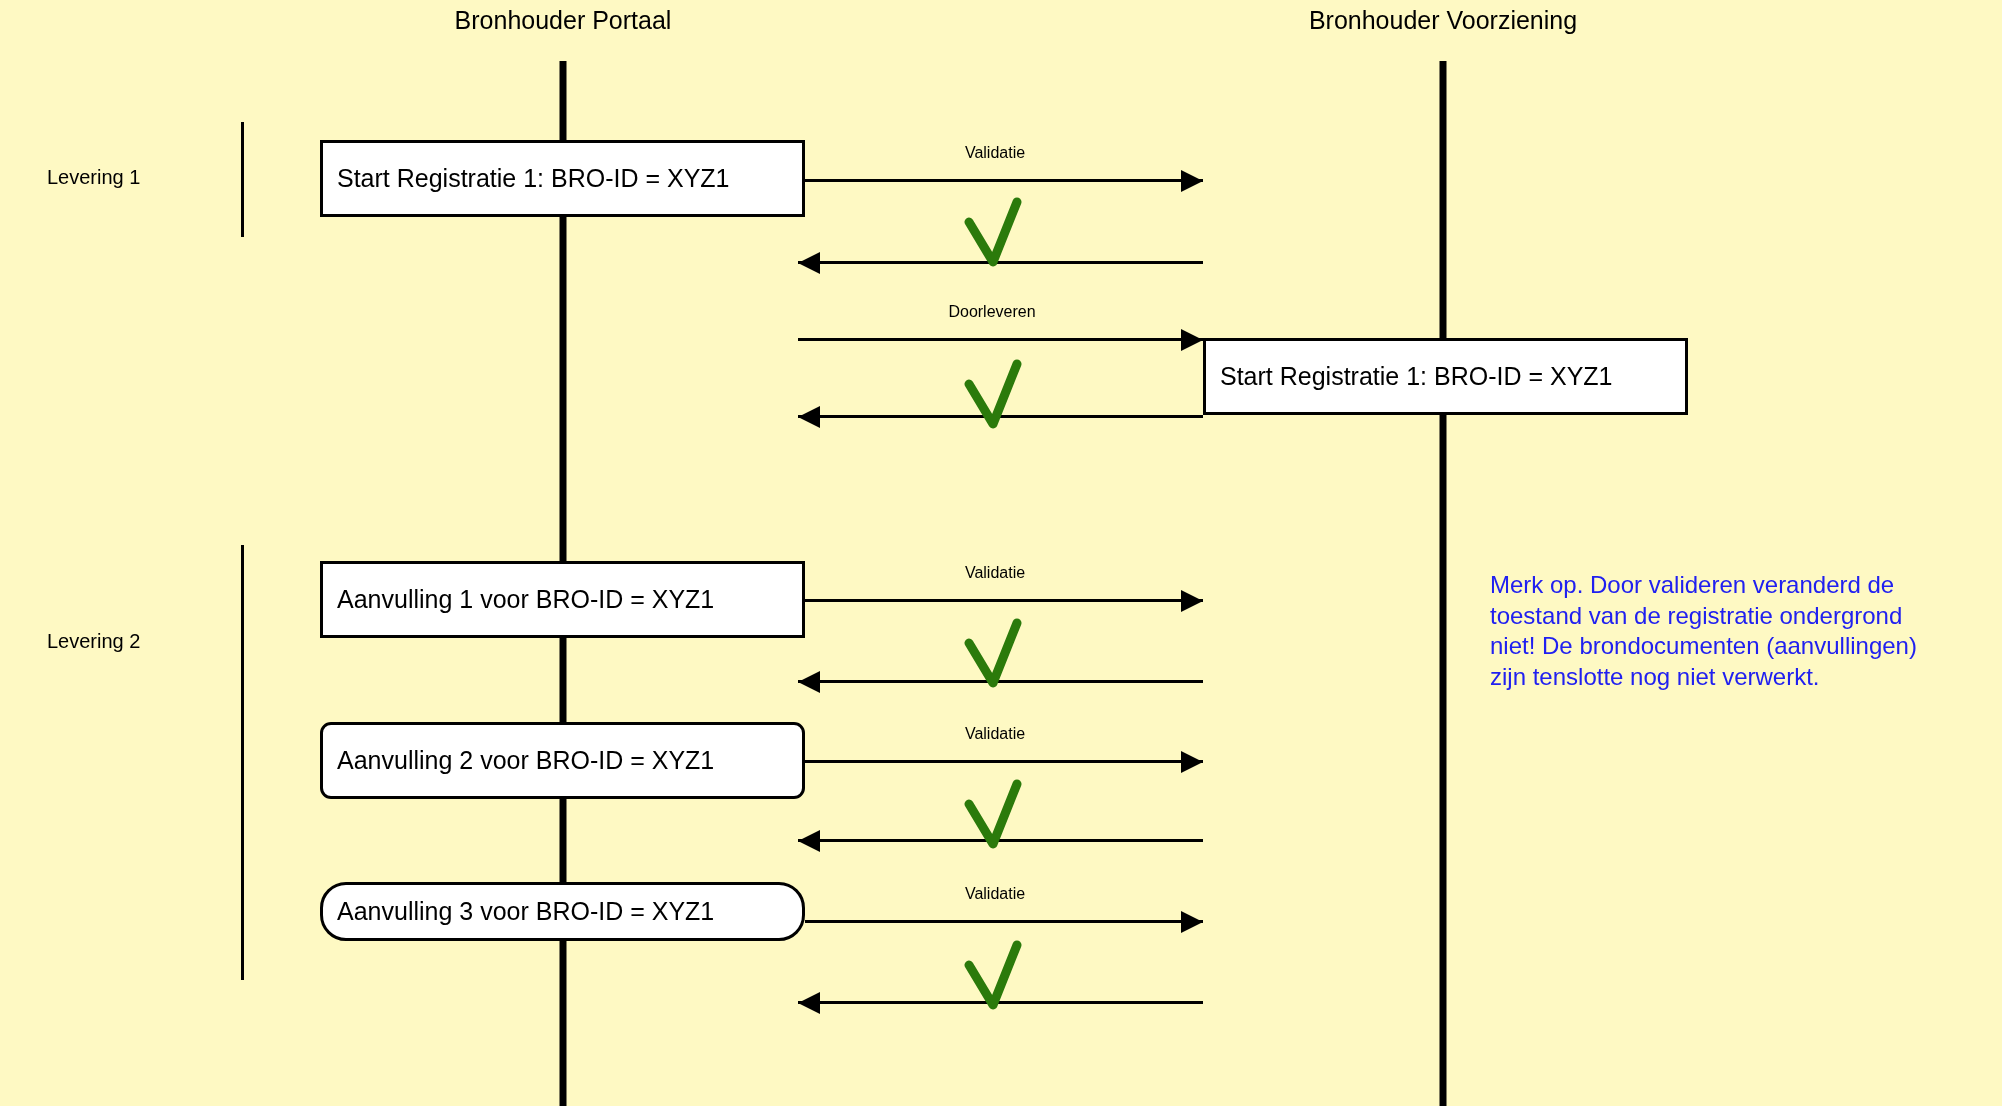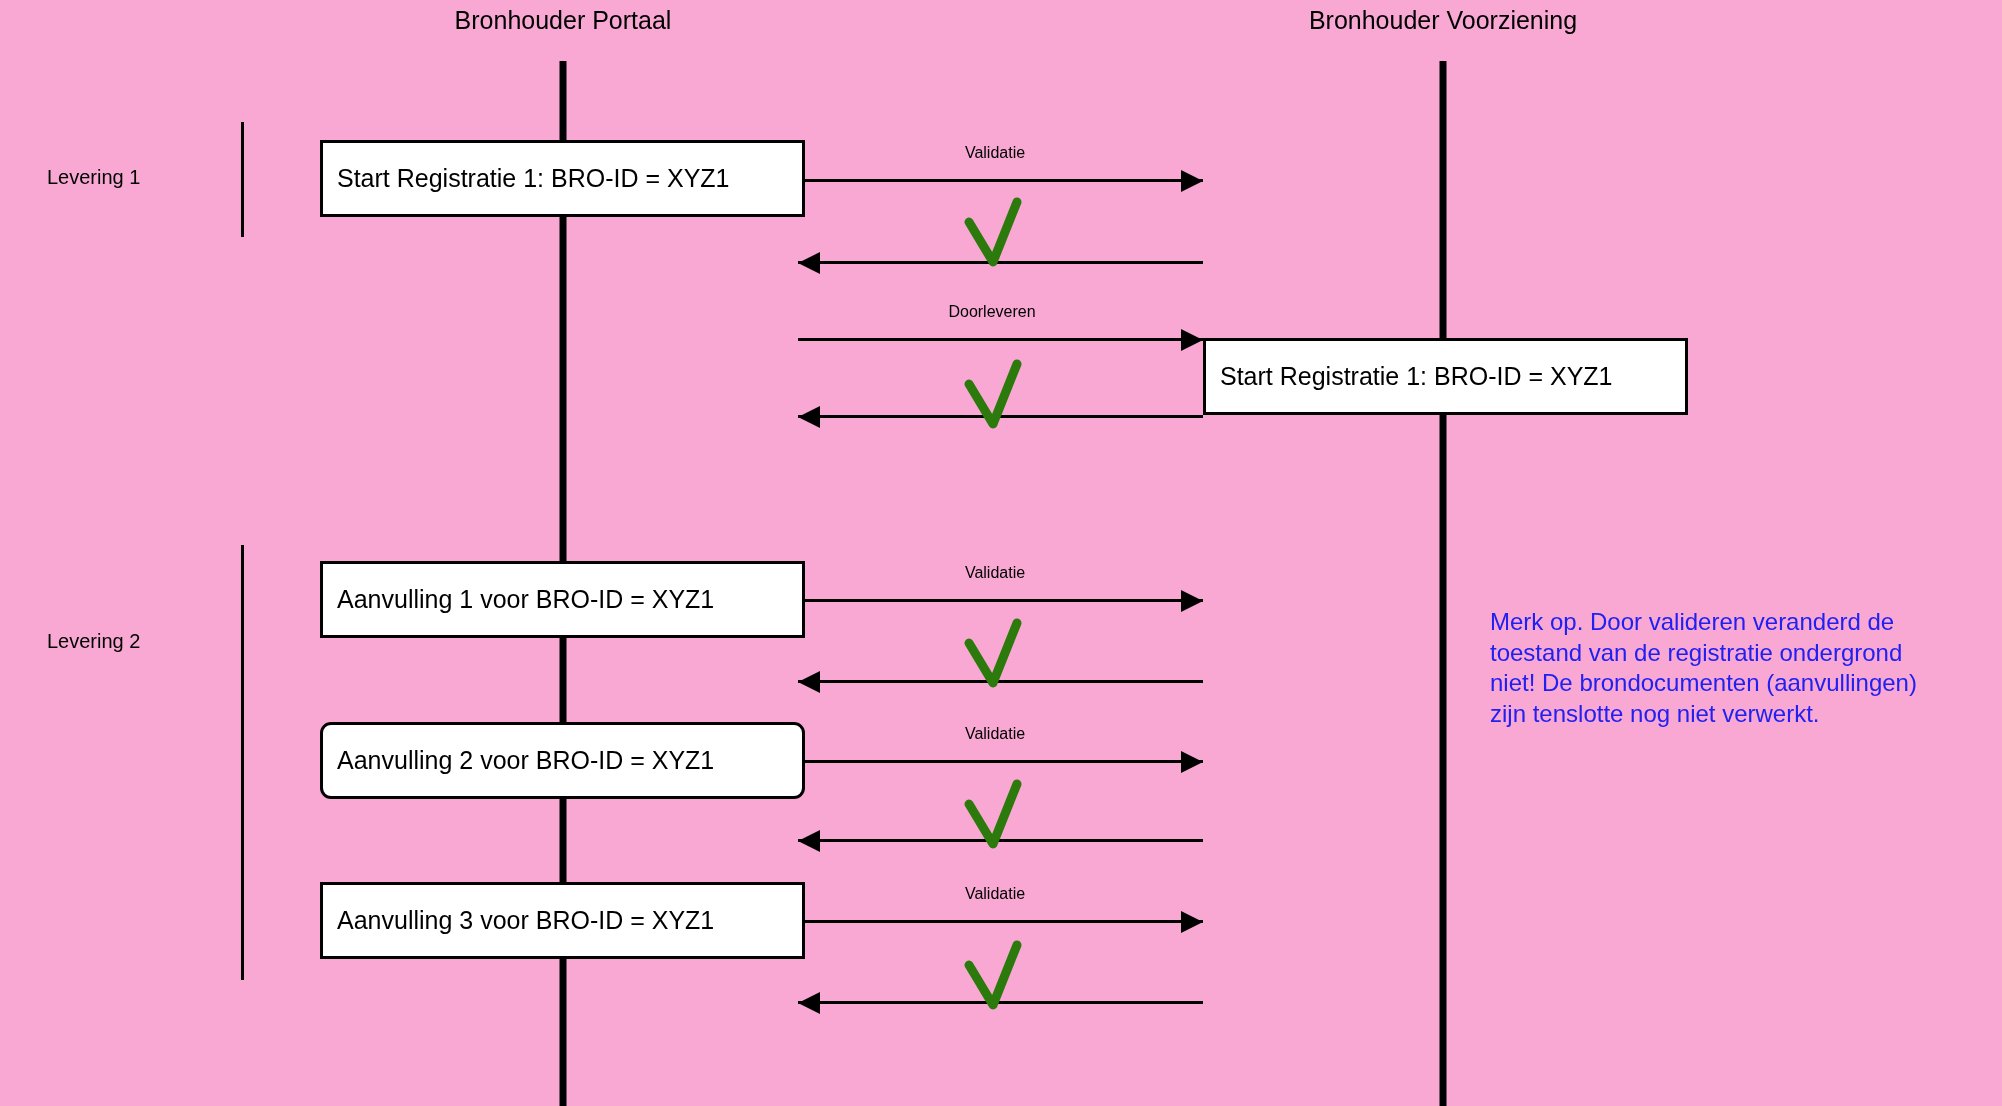--- a/index.html
+++ b/index.html
@@ -9,21 +9,21 @@
     background: #ffffff;
   }
   body {
     font-family: "Liberation Sans", sans-serif;
     color: #000000;
   }
   #canvas {
     position: relative;
     width: 2002px;
     height: 1106px;
-    background: #f9a8d4;
+    background: #fef9c3;
     overflow: hidden;
   }
   
   .actor-label {
     position: absolute;
     font-size: 25px;
     color: #000;
     white-space: nowrap;
     text-align: center;
     transform: translateX(-50%);
@@ -159,21 +159,21 @@
   <div class="arrow-head left" style="left:798px; top:992px;"></div>
 
   <div class="msg-box" style="left:320px; top:140px; width:485px; height:77px;">Start Registratie 1: BRO-ID = XYZ1</div>
 
   <div class="msg-box" style="left:1203px; top:338px; width:485px; height:77px;">Start Registratie 1: BRO-ID = XYZ1</div>
 
   <div class="msg-box" style="left:320px; top:561px; width:485px; height:77px;text-align:right;">Aanvulling 1 voor BRO-ID = XYZ1</div>
 
   <div class="msg-box" style="left:320px; top:722px; width:485px; height:77px;border-radius:11px;">Aanvulling 2 voor BRO-ID = XYZ1</div>
 
-  <div class="msg-box" style="left:320px; top:882px; width:485px; height:77px;">Aanvulling 3 voor BRO-ID = XYZ1</div>
+  <div class="msg-box" style="left:320px; top:882px; width:485px; height:59px;border-radius:26px;">Aanvulling 3 voor BRO-ID = XYZ1</div>
 
   <div class="check-icon" style="left:963px; top:196px;">
     <svg width="62" height="72" viewBox="0 0 62 72">
       <path d="M6 26 L30 66 L54 6" fill="none" stroke="#2b7a0b" stroke-width="9" stroke-linecap="round" stroke-linejoin="round"></path>
     </svg>
   </div>
   <div class="check-icon" style="left:963px; top:358px;">
     <svg width="62" height="72" viewBox="0 0 62 72">
       <path d="M6 26 L30 66 L54 6" fill="none" stroke="#2b7a0b" stroke-width="9" stroke-linecap="round" stroke-linejoin="round"></path>
     </svg>
@@ -187,15 +187,15 @@
     <svg width="62" height="72" viewBox="0 0 62 72">
       <path d="M6 26 L30 66 L54 6" fill="none" stroke="#2b7a0b" stroke-width="9" stroke-linecap="round" stroke-linejoin="round"></path>
     </svg>
   </div>
   <div class="check-icon" style="left:963px; top:939px;">
     <svg width="62" height="72" viewBox="0 0 62 72">
       <path d="M6 26 L30 66 L54 6" fill="none" stroke="#2b7a0b" stroke-width="9" stroke-linecap="round" stroke-linejoin="round"></path>
     </svg>
   </div>
 
-  <div class="note" style="left:1490px; top:607px;">Merk  op. Door valideren veranderd de toestand van de registratie ondergrond niet! De brondocumenten (aanvullingen) zijn tenslotte nog niet verwerkt.</div>
+  <div class="note" style="left:1490px; top:570px;">Merk  op. Door valideren veranderd de toestand van de registratie ondergrond niet! De brondocumenten (aanvullingen) zijn tenslotte nog niet verwerkt.</div>
 
 </div>
 
 </body></html>

